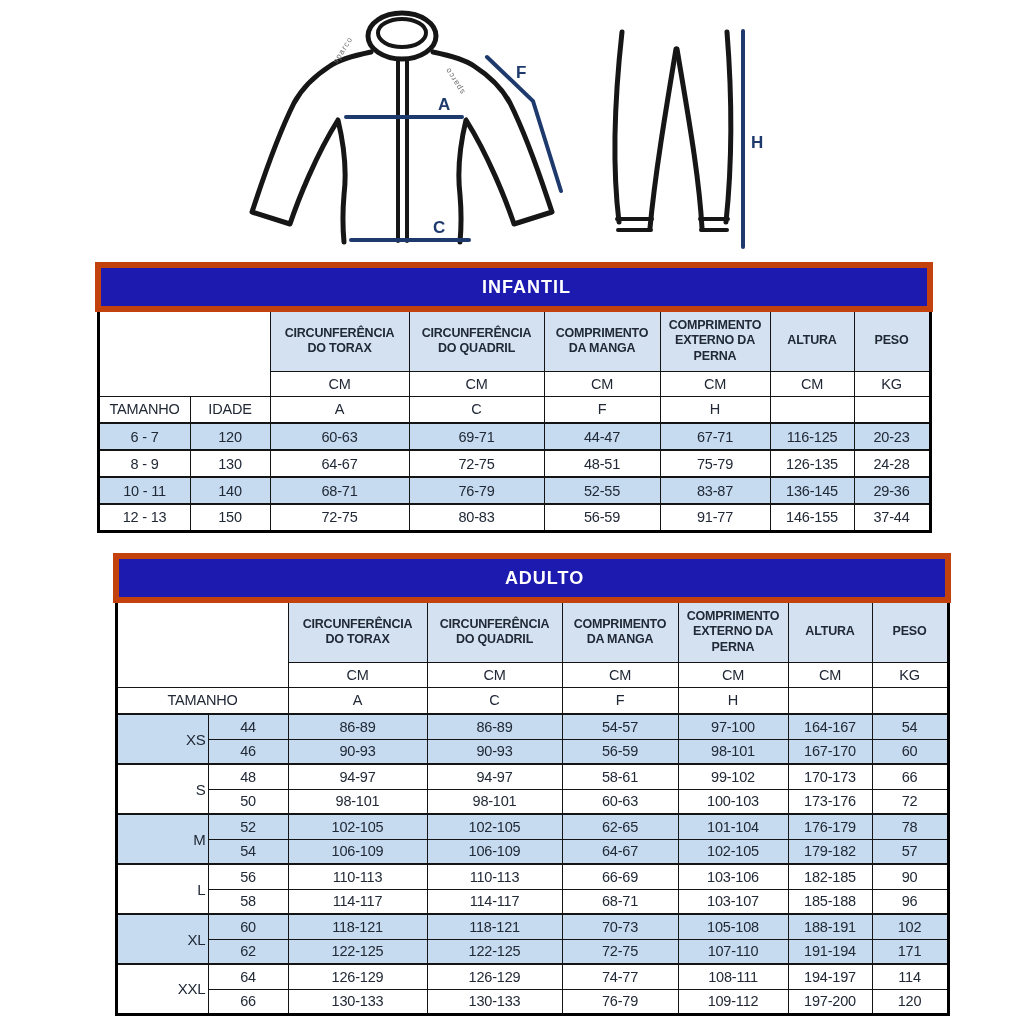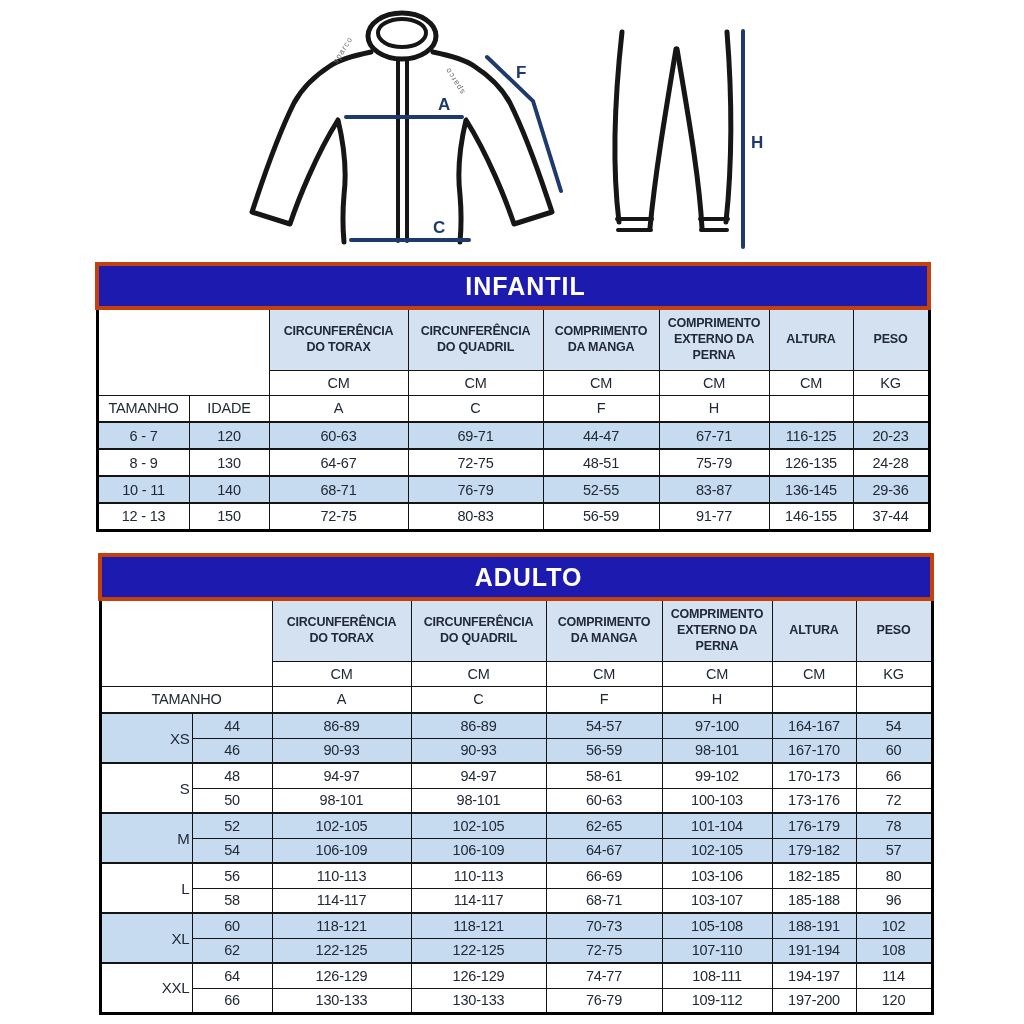--- a/index.html
+++ b/index.html
@@ -12,21 +12,21 @@
     position:absolute;border-collapse:collapse;table-layout:fixed;
     background:#fff;border:3px solid #000;
   }
   .tbl td{
     border:1.6px solid var(--border);text-align:center;vertical-align:middle;
     color:var(--text);font-size:14.5px;padding:0 2px;overflow:hidden;
     letter-spacing:-0.2px;
   }
   td.title{
     background:var(--band);color:var(--bandtext);font-weight:bold;
-    font-size:25px;letter-spacing:1px;border:4px solid #c2410c;padding-left:27px;
+    font-size:18px;letter-spacing:1px;border:6px solid #c2410c;padding-left:27px;
   }
   .band-row{height:44px;}
   .colhead-row{height:62px;margin-left:48px;}
   .units-row{height:25px;}
   .letters-row{height:27px;}
   #tbl-infantil .data-row{height:27px;margin-top:12px;}
   #tbl-adulto .data-row{height:25px;}
   td.corner{background:#fff;}
   td.ch{
     background:var(--colhead);font-weight:bold;font-size:12.5px;
@@ -157,21 +157,21 @@
           <td>72-75</td>
           <td>80-83</td>
           <td>56-59</td>
           <td>91-77</td>
           <td>146-155</td>
           <td>37-44</td>
         </tr>
       </tbody>
     </table>
 
-  <table id="tbl-adulto" class="tbl" style="left:98px;top:553px;width:832px">
+  <table id="tbl-adulto" class="tbl" style="left:113px;top:553px;width:832px">
     <colgroup>
       <col style="width:92px">
         <col style="width:80px">
         <col style="width:139px">
         <col style="width:135px">
       <col style="width:116px">
         <col style="width:110px">
         <col style="width:84px">
         <col style="width:76px">
     </colgroup>
@@ -263,21 +263,21 @@
           <td>57</td>
         </tr>
         <tr class="data-row gtop">
           <td class="sizecell" rowspan="2">L</td>
           <td>56</td>
           <td>110-113</td>
           <td>110-113</td>
           <td>66-69</td>
           <td>103-106</td>
           <td>182-185</td>
-          <td>80</td>
+          <td>90</td>
         </tr>
         <tr class="data-row">
           <td>58</td>
           <td>114-117</td>
           <td>114-117</td>
           <td>68-71</td>
           <td>103-107</td>
           <td>185-188</td>
           <td>96</td>
         </tr>
@@ -291,21 +291,21 @@
           <td>188-191</td>
           <td>102</td>
         </tr>
         <tr class="data-row shaded">
           <td>62</td>
           <td>122-125</td>
           <td>122-125</td>
           <td>72-75</td>
           <td>107-110</td>
           <td>191-194</td>
-          <td>108</td>
+          <td>171</td>
         </tr>
         <tr class="data-row gtop">
           <td class="sizecell" rowspan="2">XXL</td>
           <td>64</td>
           <td>126-129</td>
           <td>126-129</td>
           <td>74-77</td>
           <td>108-111</td>
           <td>194-197</td>
           <td>114</td>

